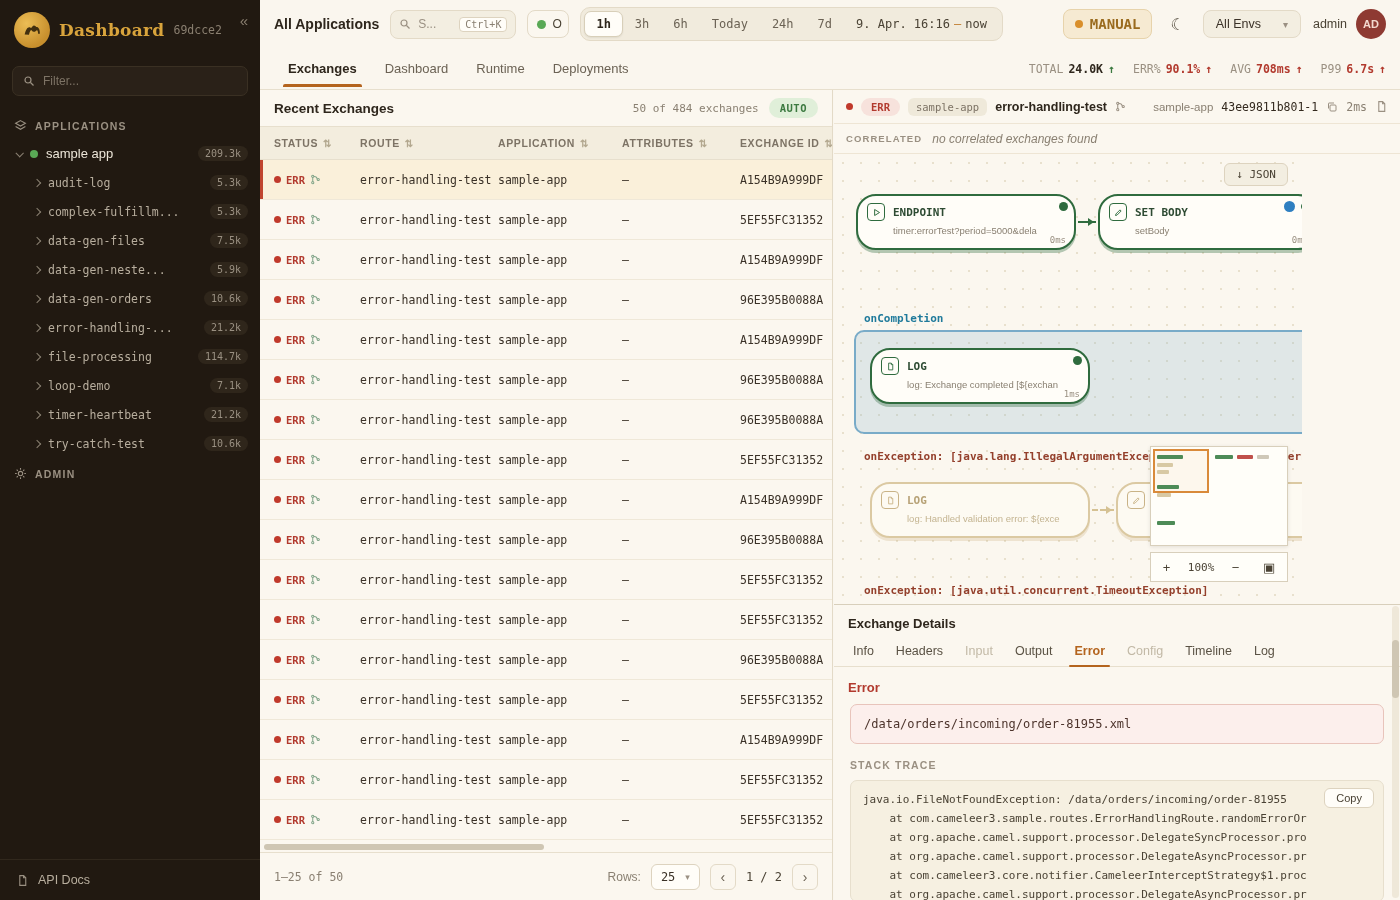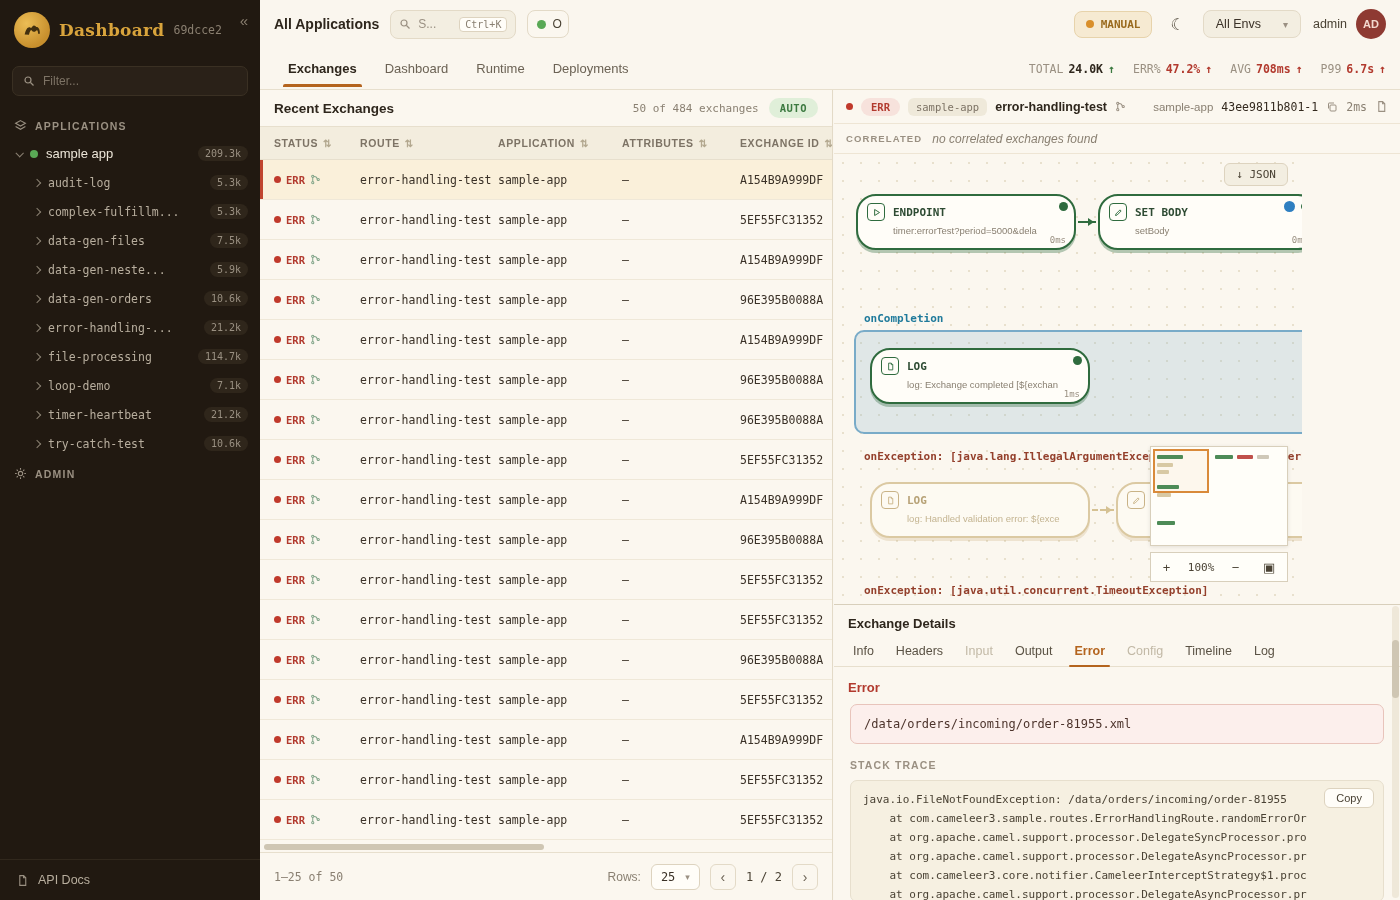--- a/index.html
+++ b/index.html
@@ -44,21 +44,21 @@
   .search-box input::placeholder{color:#9a9082;}
   kbd{background:#fffdf8;border:1px solid #ddd3bf;border-radius:4px;padding:1px 5px;font-size:10px;font-family:"DejaVu Sans Mono",monospace;color:#8a8072;white-space:nowrap;}
   .errors-toggle{display:flex;align-items:center;gap:6px;border:1px solid #e3dac7;background:#fbf7ef;border-radius:8px;padding:6px 9px;font-size:12px;color:#4a4234;max-width:42px;overflow:hidden;cursor:pointer;}
   .tgl-dot{width:9px;height:9px;border-radius:50%;background:#59a855;flex:0 0 auto;}
   .time-group{display:flex;align-items:center;background:#f1ebdd;border:1px solid #e3dac7;border-radius:10px;padding:3px;}
   .seg-btn{border:none;background:transparent;padding:5px 11px;font-size:12px;color:#6b6254;font-family:"DejaVu Sans Mono",monospace;border-radius:7px;border:1px solid transparent;}
   .seg-btn.active{background:#fffdf8;border:1px solid #d8cfb9;box-shadow:0 1px 2px rgba(0,0,0,.07);color:#2e261c;font-weight:bold;}
   .daterange{font-family:"DejaVu Sans Mono",monospace;font-size:12px;color:#4a4234;padding:0 12px;white-space:nowrap;cursor:pointer;}
   .daterange .sep{color:#c07a2a;padding:0 4px;}
   .tb-right{margin-left:auto;display:flex;align-items:center;gap:12px;}
-  .manual-btn{display:flex;align-items:center;gap:7px;background:#f6ead2;border:1px solid #e7d3ab;color:#9a6b1f;font-family:"DejaVu Sans Mono",monospace;font-size:11px;font-weight:bold;padding:6px 11px;border-radius:8px;white-space:nowrap;}
+  .manual-btn{display:flex;align-items:center;gap:7px;background:#f6ead2;border:1px solid #e7d3ab;color:#9a6b1f;font-family:"DejaVu Sans Mono",monospace;font-size:14px;font-weight:bold;padding:6px 11px;border-radius:8px;white-space:nowrap;}
   .mdot{width:8px;height:8px;border-radius:50%;background:#d98f2b;}
   .moon-btn{background:transparent;border:none;font-size:16px;color:#4a4234;padding:4px 6px;}
   .env-select{display:flex;align-items:center;gap:22px;background:#f3eee1;border:1px solid #e3dac7;border-radius:8px;padding:6px 12px;font-size:12.5px;color:#3a3127;cursor:pointer;}
   .env-select .caret{color:#9a9082;font-size:10px;}
   .user-group{display:flex;align-items:center;gap:9px;}
   .user-name{font-size:12.5px;color:#4a4234;}
   .avatar{width:30px;height:30px;border-radius:50%;background:#8e3a32;color:#f3d9cf;display:flex;align-items:center;justify-content:center;font-size:11px;font-weight:bold;}
 
   
   .tabsrow{position:absolute;left:260px;top:48px;width:1140px;height:42px;border-bottom:1px solid #e7dfcd;display:flex;align-items:center;padding:0 14px;background:#faf6ee;}
@@ -305,20 +305,37 @@
       </span>
       <input placeholder="S..." style="">
       <kbd>Ctrl+K</kbd>
     </div>
 
     <div class="errors-toggle">
       <span class="tgl-dot"></span>
       <span>O</span>
     </div>
 
+    <div class="time-group">
+      <div style="display:flex">
+
+          <button class="seg-btn active">1h</button>
+
+          <button class="seg-btn">3h</button>
+
+          <button class="seg-btn">6h</button>
+
+          <button class="seg-btn">Today</button>
+
+          <button class="seg-btn">24h</button>
+
+          <button class="seg-btn">7d</button>
+        </div>
+      <span class="daterange"><span>9. Apr. 16:16</span><span class="sep">—</span><span>now</span></span>
+    </div>
 
     <div class="tb-right">
       <button class="manual-btn">
         <span class="mdot"></span>
         <span>MANUAL</span>
       </button>
       <button class="moon-btn"><span>☾</span></button>
       <div class="env-select">
         <span>All Envs</span>
         <span class="caret">▾</span>
@@ -344,21 +361,21 @@
     <div class="stats">
 
         <div class="stat">
           <span class="lbl">TOTAL</span>
           <span class="val">24.0K</span>
           <span class="arrow">↑</span>
         </div>
 
         <div class="stat bad">
           <span class="lbl">ERR%</span>
-          <span class="val">47.2%</span>
+          <span class="val">90.1%</span>
           <span class="arrow">↑</span>
         </div>
 
         <div class="stat bad">
           <span class="lbl">AVG</span>
           <span class="val">708ms</span>
           <span class="arrow">↑</span>
         </div>
 
         <div class="stat bad">

